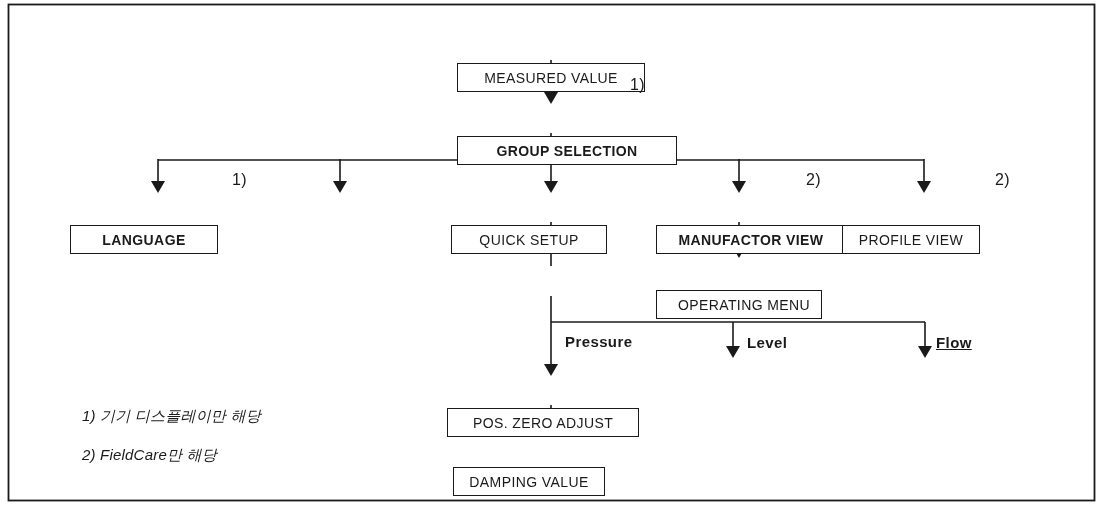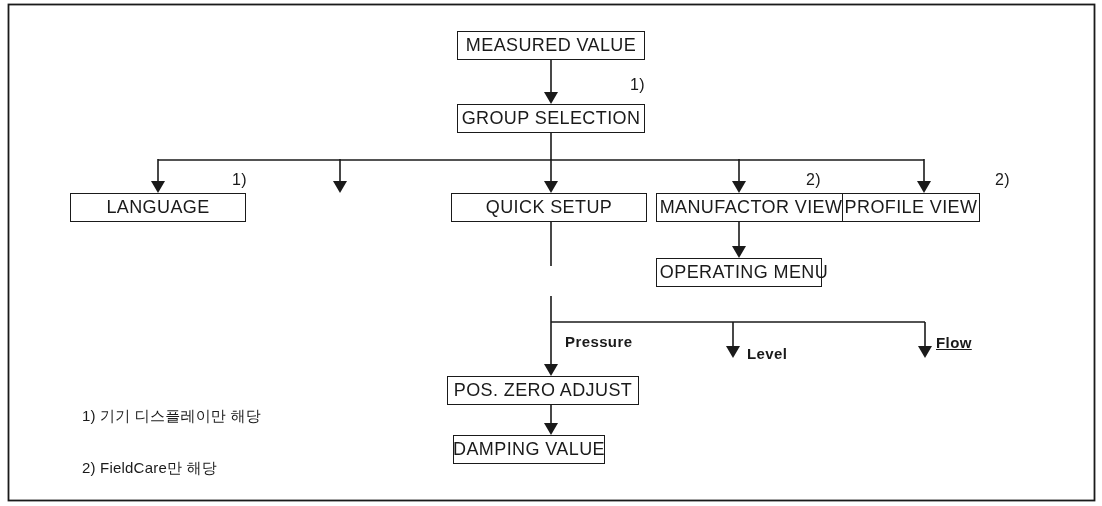--- a/index.html
+++ b/index.html
@@ -15,23 +15,24 @@
   svg.wires { position: absolute; left: 0; top: 0; width: 1102px; height: 506px; }
   .node {
     position: absolute;
     height: 29px;
     box-sizing: border-box;
     border: 1.5px solid #1a1a1a;
     background: #ffffff;
     display: flex;
     align-items: center;
     justify-content: center;
-    font-size: 18px;
+    font-size: 14px;
     letter-spacing: 0.4px;
     white-space: nowrap;
+    margin-top: 32px;
   }
   .ref {
     position: absolute;
     font-size: 16px;
     letter-spacing: 0.3px;
     white-space: nowrap;
   }
   .branch-label {
     position: absolute;
     font-size: 15px;
@@ -39,20 +40,21 @@
     letter-spacing: 0.4px;
     white-space: nowrap;
     text-align: right;
   }
   .footnote {
     position: absolute;
     left: 82px;
     font-size: 15px;
     letter-spacing: 0.2px;
     white-space: nowrap;
+    font-style: italic;
   }
 </style>
 </head>
 <body>
 
 <div class="page">
 
   <svg class="wires" viewBox="0 0 1102 506" fill="none" stroke="#1a1a1a" stroke-width="1.6">
 
     <rect x="8.5" y="4.5" width="1086" height="496" stroke-width="1.8"></rect>
@@ -114,34 +116,34 @@
       <polygon points="918,346 932,346 925,358" fill="#1a1a1a" stroke="none"></polygon>
     </g>
 
     <g>
       <line x1="551" y1="405" x2="551" y2="424"></line>
       <polygon points="544,423 558,423 551,435" fill="#1a1a1a" stroke="none"></polygon>
     </g>
   </svg>
 
   <div class="node" style="left:457px; top:31px;  width:188px;">MEASURED VALUE</div>
-  <div class="node" style="left:457px; top:104px; width:188px;">GROUP SELECTION</div>
-  <div class="node" style="left:70px;  top:193px; width:176px;">LANGUAGE</div>
-  <div class="node" style="left:451px; top:193px; width:196px;">QUICK SETUP</div>
-  <div class="node" style="left:656px; top:193px; width:190px;">MANUFACTOR VIEW</div>
+  <div class="node" style="left:457px; top:104px; width:220px;font-weight:bold;">GROUP SELECTION</div>
+  <div class="node" style="left:70px;  top:193px; width:148px;font-weight:bold;">LANGUAGE</div>
+  <div class="node" style="left:451px; top:193px; width:156px;">QUICK SETUP</div>
+  <div class="node" style="left:656px; top:193px; width:190px;font-weight:bold;">MANUFACTOR VIEW</div>
   <div class="node" style="left:842px; top:193px; width:138px;">PROFILE VIEW</div>
   <div class="node" style="left:656px; top:258px; width:166px;padding-left:10px;">OPERATING MENU</div>
   <div class="node" style="left:447px; top:376px; width:192px;">POS. ZERO ADJUST</div>
   <div class="node" style="left:453px; top:435px; width:152px;">DAMPING VALUE</div>
 
   <span class="ref" style="left:630px; top:76px;">1)</span>
   <span class="ref" style="left:232px; top:171px;">1)</span>
   <span class="ref" style="left:806px; top:171px;">2)</span>
   <span class="ref" style="left:995px; top:171px;">2)</span>
 
   <span class="branch-label" style="left:565px; top:333px;">Pressure</span>
-  <span class="branch-label" style="left:747px; top:345px;">Level</span>
+  <span class="branch-label" style="left:747px; top:334px;">Level</span>
   <span class="branch-label" style="left:936px; top:334px;text-decoration:underline;">Flow</span>
 
   <div class="footnote" style="top:407px;">1) 기기 디스플레이만 해당</div>
-  <div class="footnote" style="top:446px;margin-top:13px;">2) FieldCare만 해당</div>
+  <div class="footnote" style="top:446px;">2) FieldCare만 해당</div>
 
 </div>
 
 </body></html>

